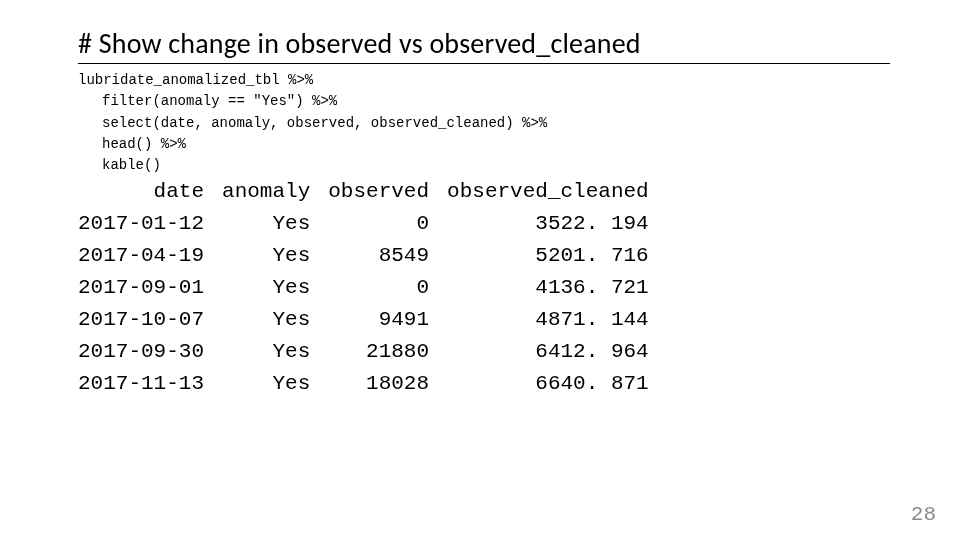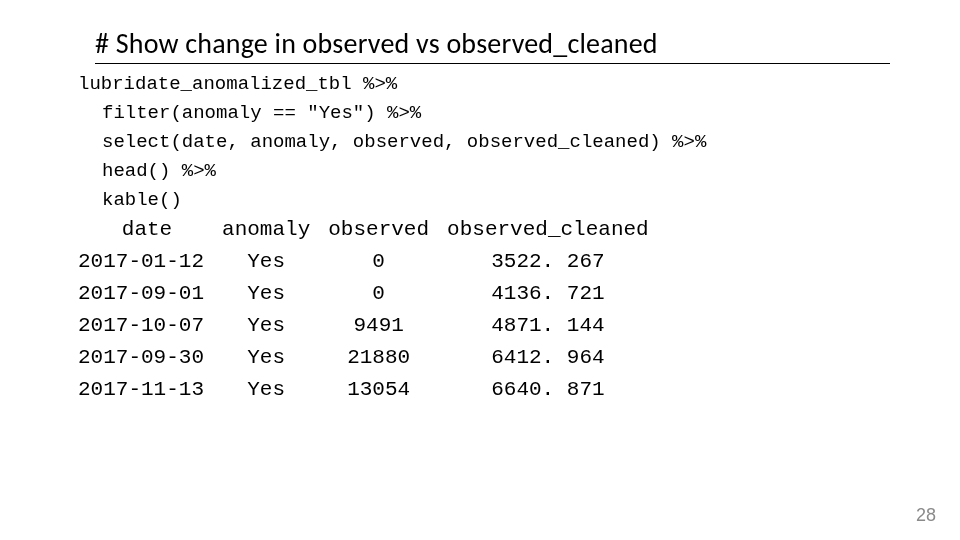--- a/index.html
+++ b/index.html
@@ -12,58 +12,58 @@
     color: #000;
     position: relative;
   }
   .slide {
     padding: 26px 70px 0 78px;
     box-sizing: border-box;
   }
   h1.title {
     font-size: 28px;
     font-weight: 400;
-    margin: 0 0 4px 17px;
+    margin: 0 0 4px 0;
     padding-bottom: 2px;
     border-bottom: 1.5px solid #000;
     letter-spacing: 0.2px;
   }
   .code-block {
     font-family: "Courier New", Courier, monospace;
-    font-size: 19px;
+    font-size: 14px;
     line-height: 1.52;
     white-space: pre;
     margin-top: 6px;
   }
   .indent {
     padding-left: 24px;
   }
   table.output {
     font-family: "Courier New", Courier, monospace;
     font-size: 21px;
     line-height: 1.52;
     border-collapse: collapse;
     margin-top: 0;
   }
   table.output th, table.output td {
-    text-align: center;
+    text-align: right;
     padding: 0 18px 0 0;
     font-weight: normal;
     vertical-align: top;
   }
   table.output th.indent-head {
     padding-left: 12px;
   }
   .page-num {
     position: absolute;
     right: 24px;
     bottom: 14px;
-    font-size: 18px;
+    font-size: 21px;
     color: #8a8a8a;
-    font-family: Liberation Sans, sans-serif;
+    font-family: Liberation Mono, monospace;
   }
 </style>
 </head>
 <body>
 
 <div class="slide">
   <h1 class="title"># Show change in observed vs observed_cleaned</h1>
 
   <div class="code-block"><span>lubridate_anomalized_tbl %&gt;%</span>
 <span class="indent">filter(anomaly == "Yes") %&gt;%</span>
@@ -78,21 +78,27 @@
         <th>anomaly</th>
         <th>observed</th>
         <th>observed_cleaned</th>
       </tr>
     </thead>
     <tbody>
       <tr>
         <td>2017-01-12</td>
         <td>Yes</td>
         <td>0</td>
-        <td>3522. 267</td>
+        <td>3522. 194</td>
+      </tr>
+      <tr>
+        <td>2017-04-19</td>
+        <td>Yes</td>
+        <td>8549</td>
+        <td>5201. 716</td>
       </tr>
       <tr>
         <td>2017-09-01</td>
         <td>Yes</td>
         <td>0</td>
         <td>4136. 721</td>
       </tr>
       <tr>
         <td>2017-10-07</td>
         <td>Yes</td>
@@ -101,20 +107,20 @@
       </tr>
       <tr>
         <td>2017-09-30</td>
         <td>Yes</td>
         <td>21880</td>
         <td>6412. 964</td>
       </tr>
       <tr>
         <td>2017-11-13</td>
         <td>Yes</td>
-        <td>13054</td>
+        <td>18028</td>
         <td>6640. 871</td>
       </tr>
     </tbody>
   </table>
 </div>
 
 <div class="page-num">28</div>
 
 </body></html>

